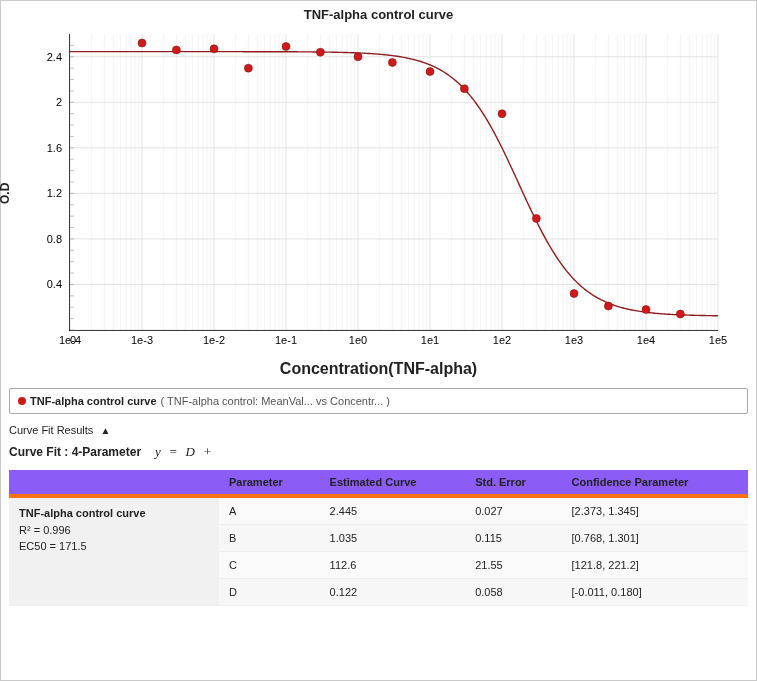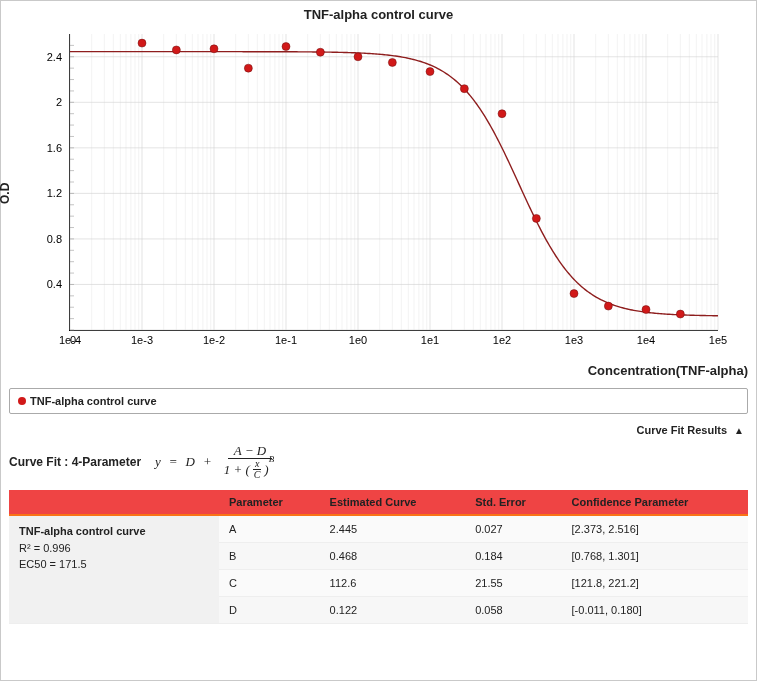--- a/index.html
+++ b/index.html
@@ -67,24 +67,24 @@
     stroke: #6e0e0e;
     stroke-width: 0.5;
   }
   .xtick-label, .ytick-label {
     font-size: 11px;
     fill: #000;
   }
   .xlabel {
     position: absolute;
     width: 100%;
-    text-align: right;
+    text-align: center;
     bottom: 6px;
     font-weight: bold;
-    font-size: 13px;
+    font-size: 16px;
   }
 
   .legend-box {
     margin-top: 4px;
     border: 1px solid #aaa;
     padding: 6px 8px;
     border-radius: 2px;
     font-size: 11px;
     display: flex;
     align-items: center;
@@ -94,22 +94,21 @@
     width: 8px;
     height: 8px;
     border-radius: 50%;
     background: #d11919;
     display: inline-block;
   }
   .legend-name { font-weight: bold; }
   .legend-detail { color: #555; }
 
   .cfr-header {
-    text-align: right;
-    font-weight: bold;
+    font-weight: normal;
     font-size: 11px;
     margin: 10px 4px 8px 0;
   }
   .cfr-header .tri {
     font-size: 10px;
     margin-left: 4px;
   }
 
   .formula-row {
     display: flex;
@@ -160,25 +159,25 @@
     top: -10px;
     left: -2px;
   }
 
   table.params {
     width: 100%;
     border-collapse: collapse;
     font-size: 11px;
   }
   table.params thead th {
-    background: #ef4444;
+    background: #8b5cf6;
     font-weight: bold;
     text-align: left;
     padding: 6px 10px;
-    border-bottom: 2px solid #f97316;
+    border-bottom: 4px solid #f97316;
   }
   table.params tbody td {
     padding: 7px 10px;
     border-bottom: 1px solid #eee;
     background: #f7f7f7;
   }
   table.params tbody tr:nth-child(odd) td {
     background: #fafafa;
   }
   .left-block {
@@ -350,43 +349,35 @@
         <circle cx="538.3527303398157" cy="272.0923076923077" r="4" class="pt"></circle>
         <circle cx="576" cy="275.5076923076923" r="4" class="pt"></circle>
         <circle cx="610.3527303398157" cy="280.0615384615385" r="4" class="pt"></circle>
       </svg>
     <div class="xlabel">Concentration(TNF-alpha)</div>
   </div>
 
   <div class="legend-box">
     <span class="legend-dot"></span>
     <span class="legend-name">TNF-alpha control curve</span>
+    <span class="legend-detail">( TNF-alpha control:  MeanVal...   vs  Concentr...  )</span>
   </div>
 
   <div class="cfr-header">
     <span>Curve Fit Results</span>
     <span class="tri">▲</span>
   </div>
 
   <div class="formula-row">
     <b>Curve Fit : 4-Parameter</b>
     <span class="formula">
       <span>y</span>
         <span>=</span>
         <span>D</span>
         <span>+</span>
-      <span class="frac">
-        <span class="num">A − D</span>
-        <span class="den">
-          1 + (<span class="smallfrac">
-              <span class="n">x</span>
-              <span>C</span>
-            </span>)<span class="sup">B</span>
-        </span>
-      </span>
     </span>
   </div>
 
   <table class="params">
     <thead>
       <tr>
         <th style="width:190px"></th>
         <th>Parameter</th>
         <th>Estimated Curve</th>
         <th>Std. Error</th>
@@ -396,26 +387,26 @@
     <tbody>
       <tr>
         <td class="left-block" rowspan="4">
           <div class="name">TNF-alpha control curve</div>
           <div>R² = 0.996</div>
           <div>EC50 = 171.5</div>
         </td>
         <td>A</td>
         <td>2.445</td>
         <td>0.027</td>
-        <td>[2.373, 2.516]</td>
+        <td>[2.373, 1.345]</td>
       </tr>
       <tr>
         <td>B</td>
-        <td>0.468</td>
-        <td>0.184</td>
+        <td>1.035</td>
+        <td>0.115</td>
         <td>[0.768, 1.301]</td>
       </tr>
       <tr>
         <td>C</td>
         <td>112.6</td>
         <td>21.55</td>
         <td>[121.8, 221.2]</td>
       </tr>
       <tr>
         <td>D</td>

